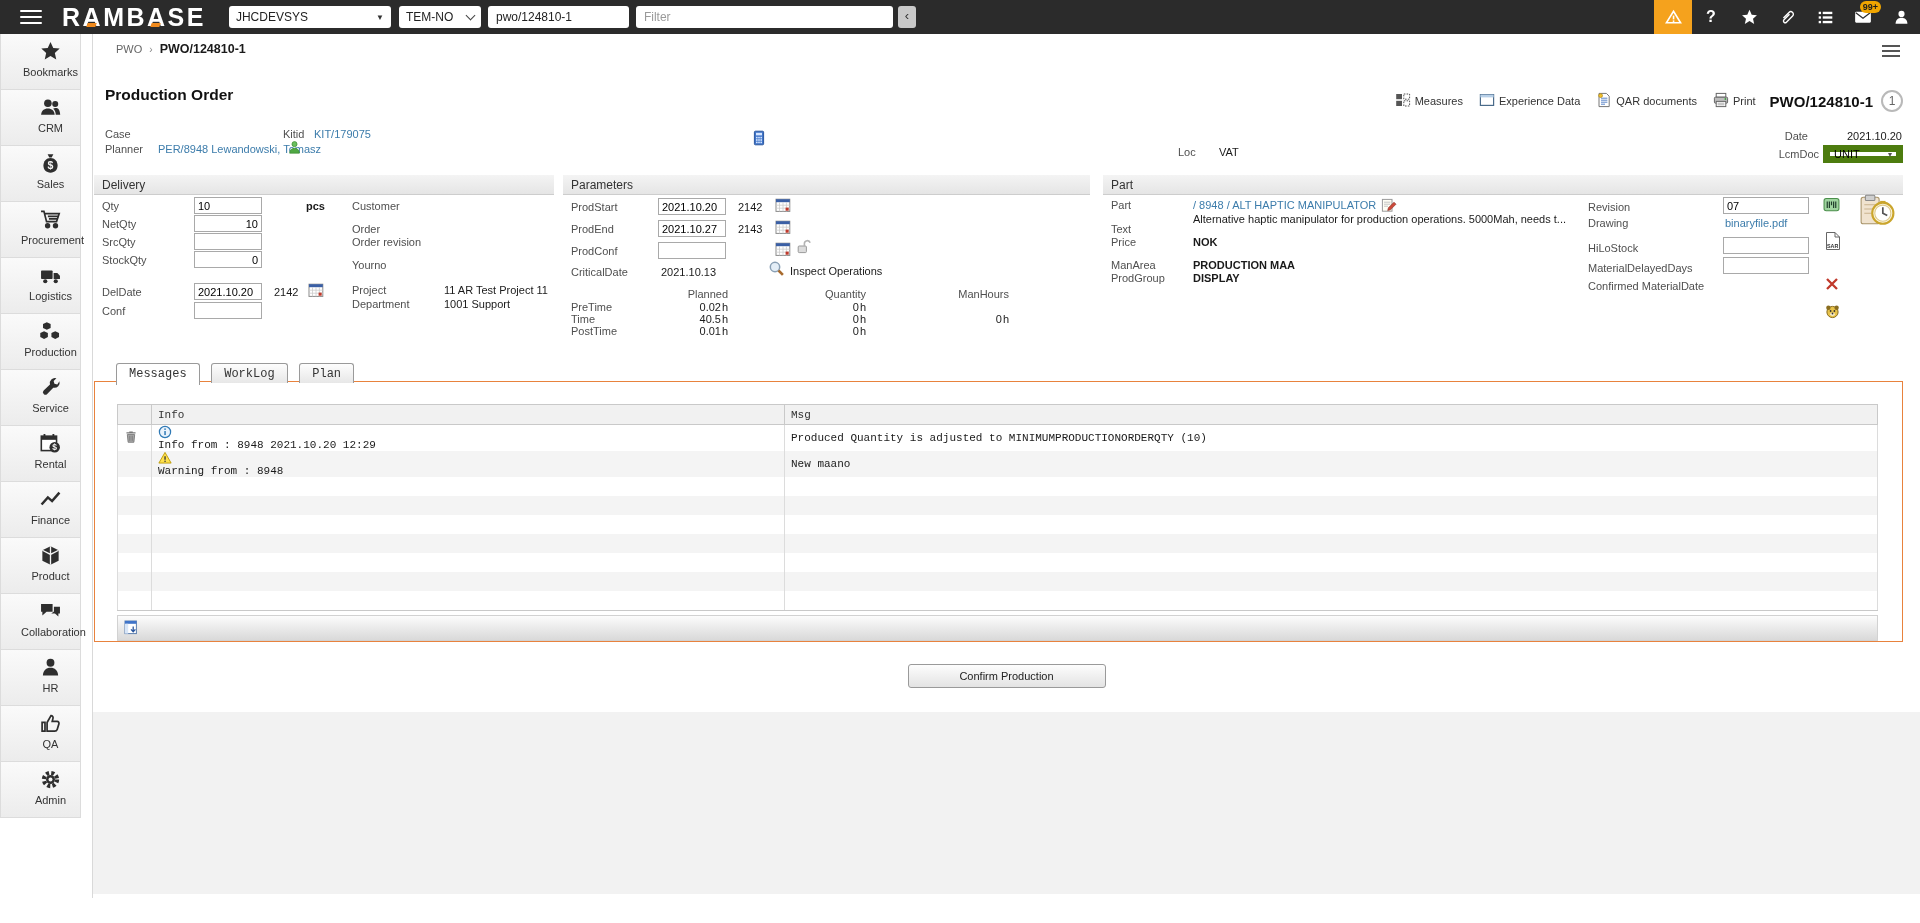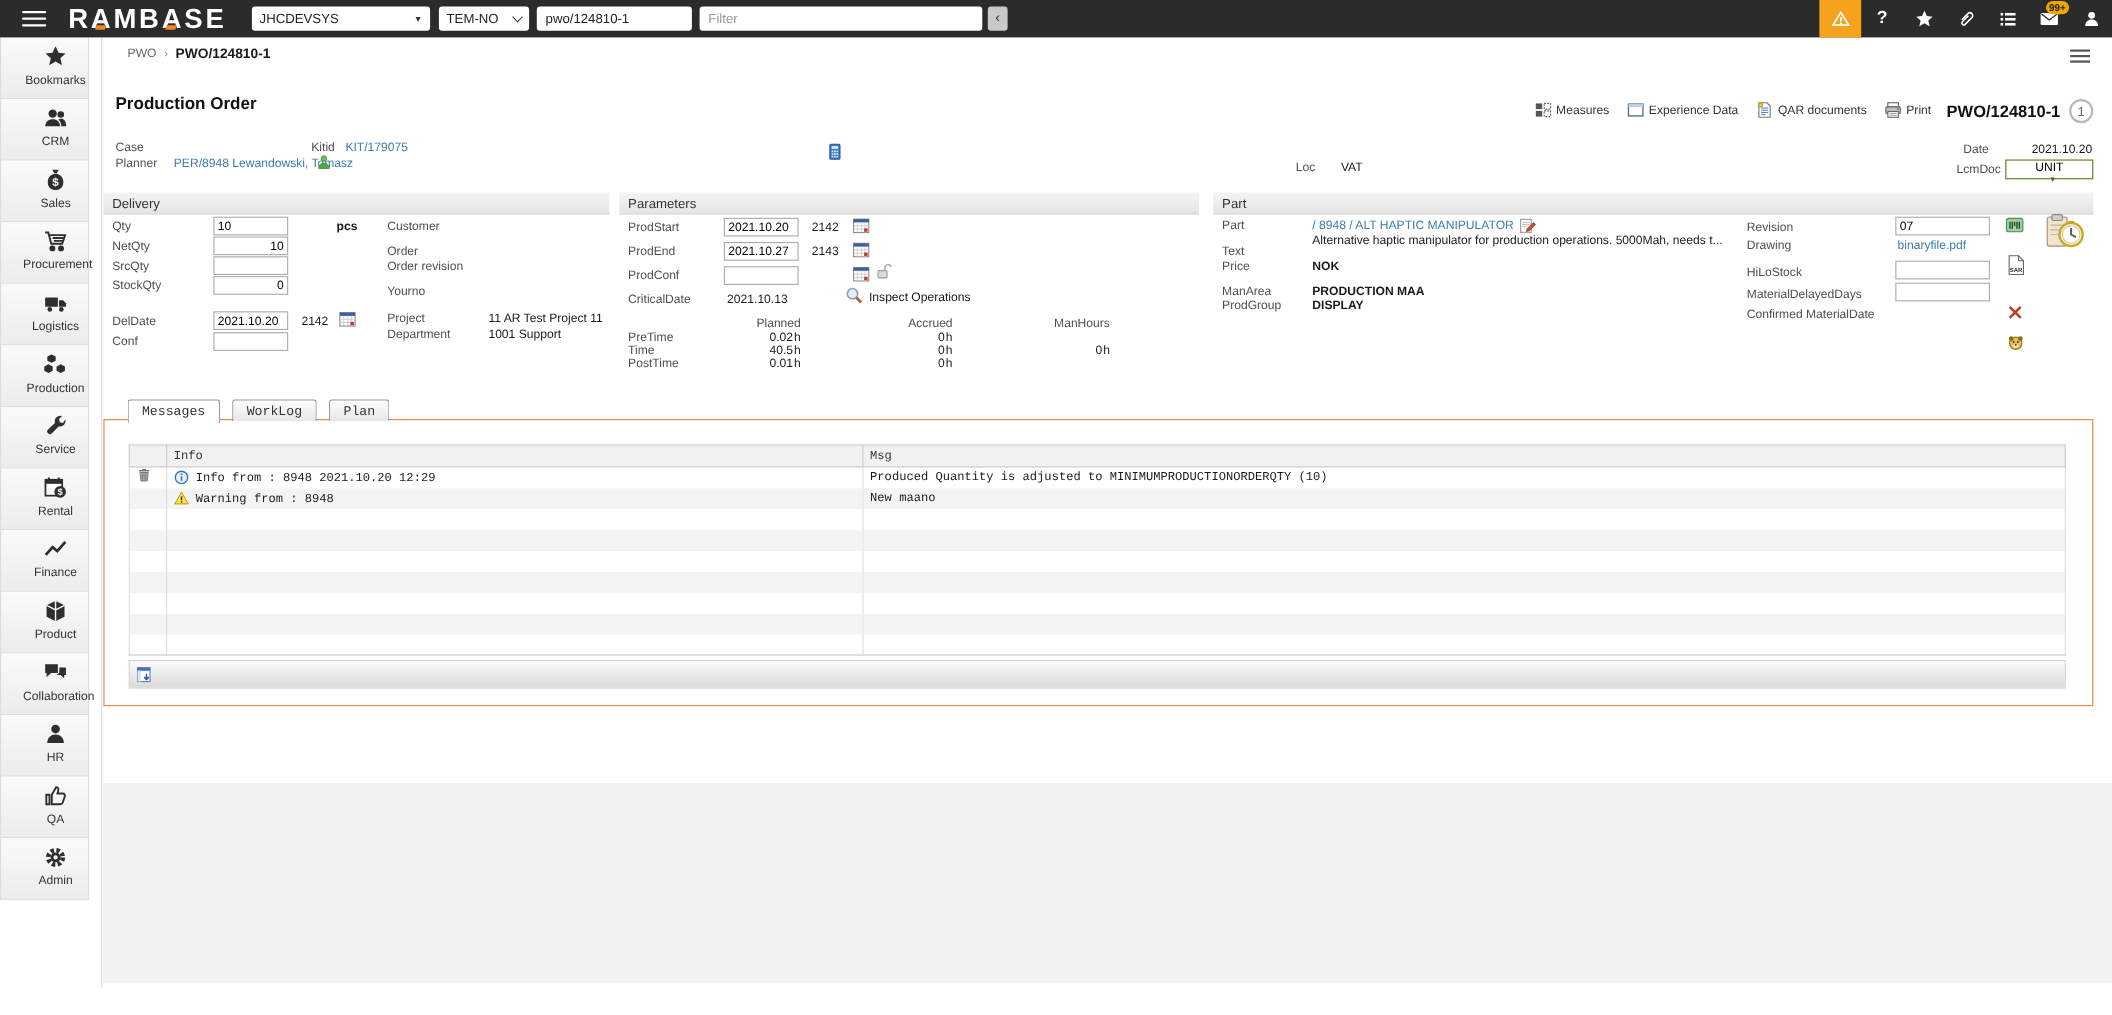--- a/index.html
+++ b/index.html
@@ -71,21 +71,21 @@
   .tab { display:inline-block; padding:3px 12px 2px; border:1px solid #9a9a9a; border-bottom:none; border-radius:3px 3px 0 0; background:linear-gradient(#fdfdfd,#e7e7e7); font-size:12px; color:#333; margin-right:2px; cursor:pointer; position:relative; top:1px; }
   .tab.active { background:#fff; padding-bottom:4px; top:1px; z-index:3; }
   .panel { position:relative; border:1px solid #e8823d; background:#fff; height:261px; margin-top:-1px; }
   .mtable { margin:22px 24px 0 22px; border-collapse:collapse; table-layout:fixed; width:calc(100% - 46px); font-size:11px; }
   .mtable col.c0 { width:34px; } .mtable col.c1 { width:633px; }
   .mtable th { background:#f1f1f1; border:1px solid #c9c9c9; border-left:none; font-weight:normal; text-align:left; color:#333; height:20px; padding:2px 6px; }
   .mtable th:first-child { border-left:1px solid #c9c9c9; }
   .mtable td { border-left:1px solid #dcdcdc; border-right:1px solid #dcdcdc; height:19px; padding:0 6px; color:#1a1a1a; overflow:hidden; white-space:nowrap; }
   .mtable tr.odd td { background:#f4f4f4; }
   .mtable tr.last td { border-bottom:1px solid #c9c9c9; }
-  .cellflex { display:flex; align-items:flex-end; }
+  .cellflex { display:flex; align-items:flex-start;flex-direction:column; }
   .cellflex svg { width:14px; height:14px; margin-right:6px; flex:none; }
   .tfoot { margin:4px 24px 0 22px; height:26px; background:linear-gradient(#fcfcfc,#d9d9d9); border:1px solid #d2d2d2; display:flex; align-items:center; padding-left:6px; }
   .tfoot svg { width:15px; height:15px; cursor:pointer; }
 
   .confirm-row { position:absolute; left:0; right:0; top:600px; text-align:center; }
   .btn-confirm { display:inline-block; width:198px; height:24px; line-height:22px; background:linear-gradient(#fdfdfd,#e3e3e3); border:1px solid #9a9a9a; border-radius:3px; font-size:11px; color:#222; cursor:pointer; }
   .graystrip { position:absolute; left:0; right:0; top:648px; height:182px; background:#f2f2f2; }
 </style>
 </head>
 <body>
@@ -297,21 +297,21 @@
             <rect x="5" y="11.6" width="1.6" height="1.6"></rect>
             <rect x="7.2" y="11.6" width="1.6" height="1.6"></rect>
             <rect x="9.4" y="11.6" width="1.6" height="1.6"></rect>
           </g>
         </svg></span>
     <span class="lbl" style="left:1085px;top:82px;">Loc</span>
     <span class="val" style="left:1126px;top:82px;">VAT</span>
     <span class="lbl" style="right:112px;top:66px;">Date</span>
     <span class="val" style="right:18px;top:66px;">2021.10.20</span>
     <span class="lbl" style="right:101px;top:84px;">LcmDoc</span>
-    <div class="abs" style="right:17px;top:81px;width:80px;height:18px;border:1px solid #4d7c0f;background:#fff;font-size:11px;display:flex;align-items:center;justify-content:space-between;padding:0 4px;cursor:pointer;flex-direction:column;">
+    <div class="abs" style="right:17px;top:81px;width:80px;height:18px;border:7px solid #4d7c0f;background:#fff;font-size:11px;display:flex;align-items:center;justify-content:space-between;padding:0 4px;cursor:pointer;">
       <span>UNIT</span>
       <span class="tb-caret" style="color:#555;">▾</span>
     </div>
 
     <div class="sections">
 
       <div class="sec sec-delivery">
         <div class="sec-h">Delivery</div>
         <div class="sec-b">
           <span class="lbl" style="left:8px;top:5px;">Qty</span>
@@ -381,21 +381,21 @@
               </svg></span>
           <span class="lbl" style="left:8px;top:71px;">CriticalDate</span>
           <span class="val" style="left:98px;top:71px;">2021.10.13</span>
           <span class="ico" style="left:205px;top:65px;width:17px;height:17px;"><svg viewBox="0 0 17 17">
                 <circle cx="7" cy="7" r="4.7" fill="#e4eef7" stroke="#8aa0b5" stroke-width="1.5"></circle>
                 <path d="M10.5 10.5l4.4 4.4" stroke="#a86a2d" stroke-width="2.6"></path>
               </svg></span>
           <span class="val" style="left:227px;top:70px;">Inspect Operations</span>
 
           <span class="tt hd" style="left:55px;top:93px;width:110px;">Planned</span>
-          <span class="tt hd" style="left:195px;top:93px;width:108px;">Accrued</span>
+          <span class="tt hd" style="left:195px;top:93px;width:108px;">Quantity</span>
           <span class="tt hd" style="left:338px;top:93px;width:108px;">ManHours</span>
 
           <span class="lbl" style="left:8px;top:106px;">PreTime</span>
           <span class="tt" style="left:55px;top:106px;width:110px;"><span>0.02</span> <span>h</span></span>
           <span class="tt" style="left:195px;top:106px;width:108px;"><span>0</span> <span>h</span></span>
           <span class="lbl" style="left:8px;top:118px;">Time</span>
           <span class="tt" style="left:55px;top:118px;width:110px;"><span>40.5</span> <span>h</span></span>
           <span class="tt" style="left:195px;top:118px;width:108px;"><span>0</span> <span>h</span></span>
           <span class="tt" style="left:338px;top:118px;width:108px;"><span>0</span> <span>h</span></span>
           <span class="lbl" style="left:8px;top:130px;">PostTime</span>
@@ -560,15 +560,18 @@
           <span style="width:15px;height:15px;display:inline-block;"><svg viewBox="0 0 15 15">
                 <rect x="1" y="1" width="11.4" height="12.6" fill="#fff" stroke="#5b7fae"></rect>
                 <rect x="1" y="1" width="11.4" height="2.8" fill="#3f74c9"></rect>
                 <rect x="1" y="3.8" width="3.2" height="9.8" fill="#d8e6f8"></rect>
                 <path d="M9.2 6.4v5.2M7 9.4l2.2 2.4 2.2-2.4" stroke="#2b579e" stroke-width="1.3" fill="none"></path>
               </svg></span>
         </div>
       </div>
     </div>
 
+    <div class="confirm-row">
+      <span class="btn-confirm">Confirm Production</span>
+    </div>
     <div class="graystrip"></div>
   </div>
 </div>
 
 </body></html>

